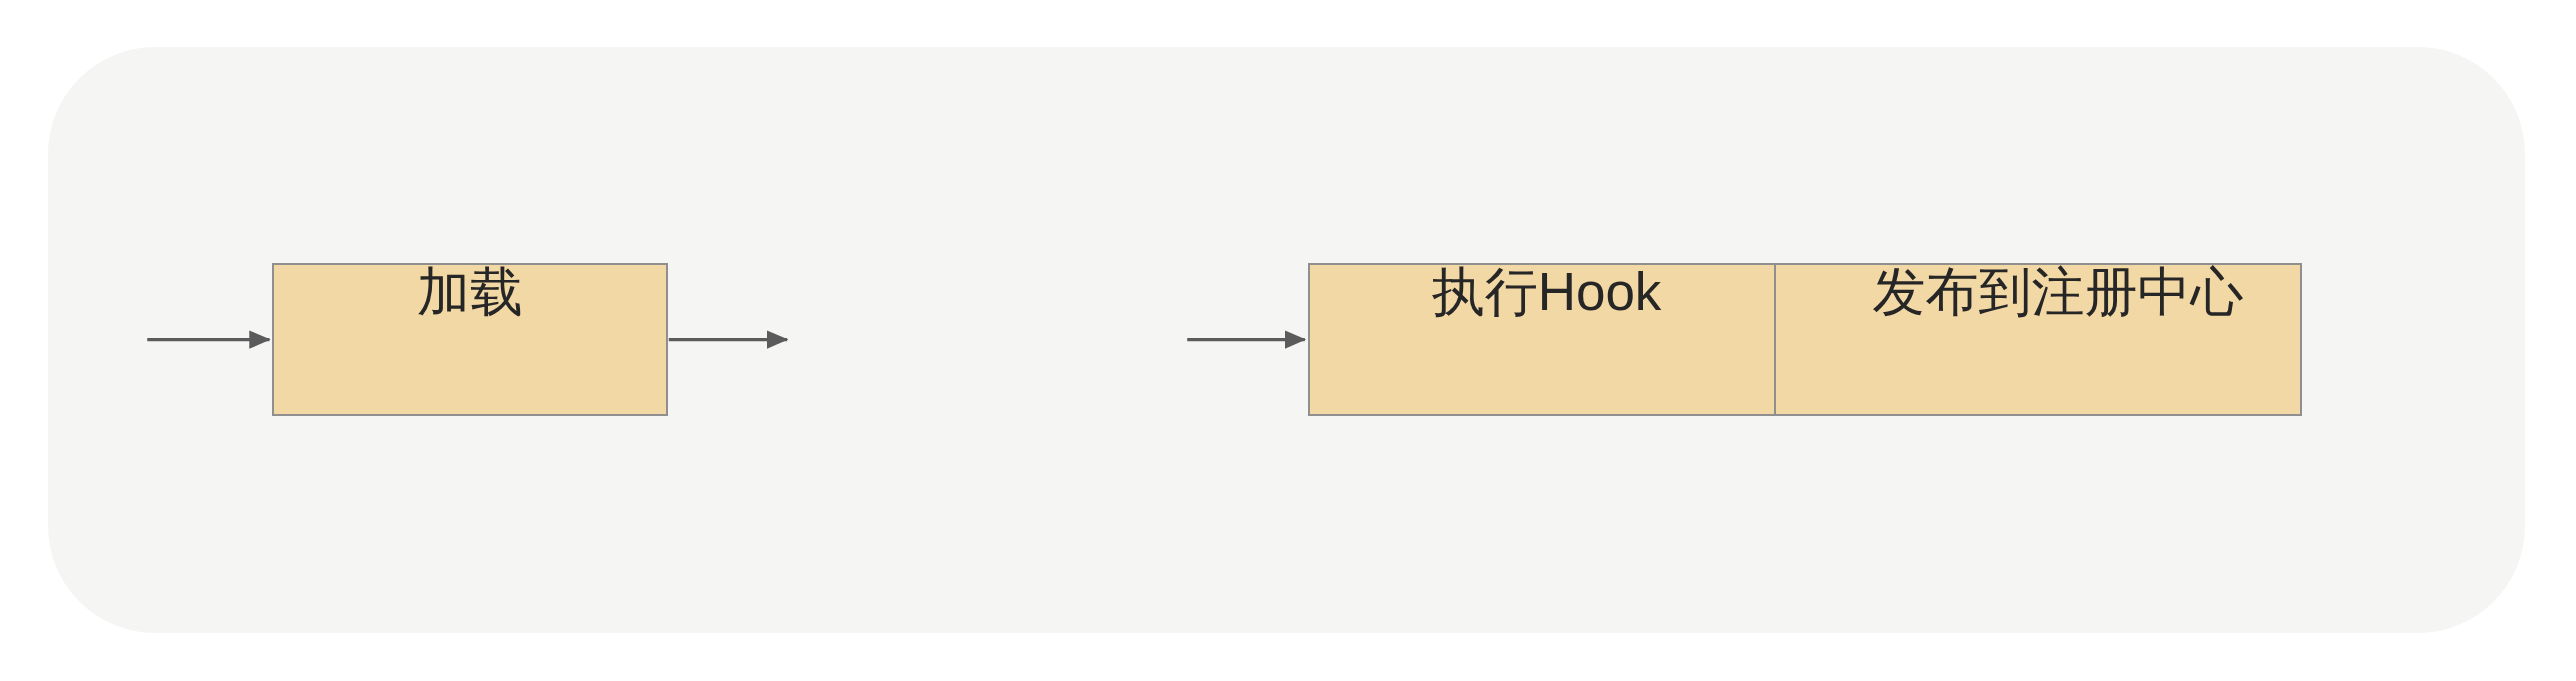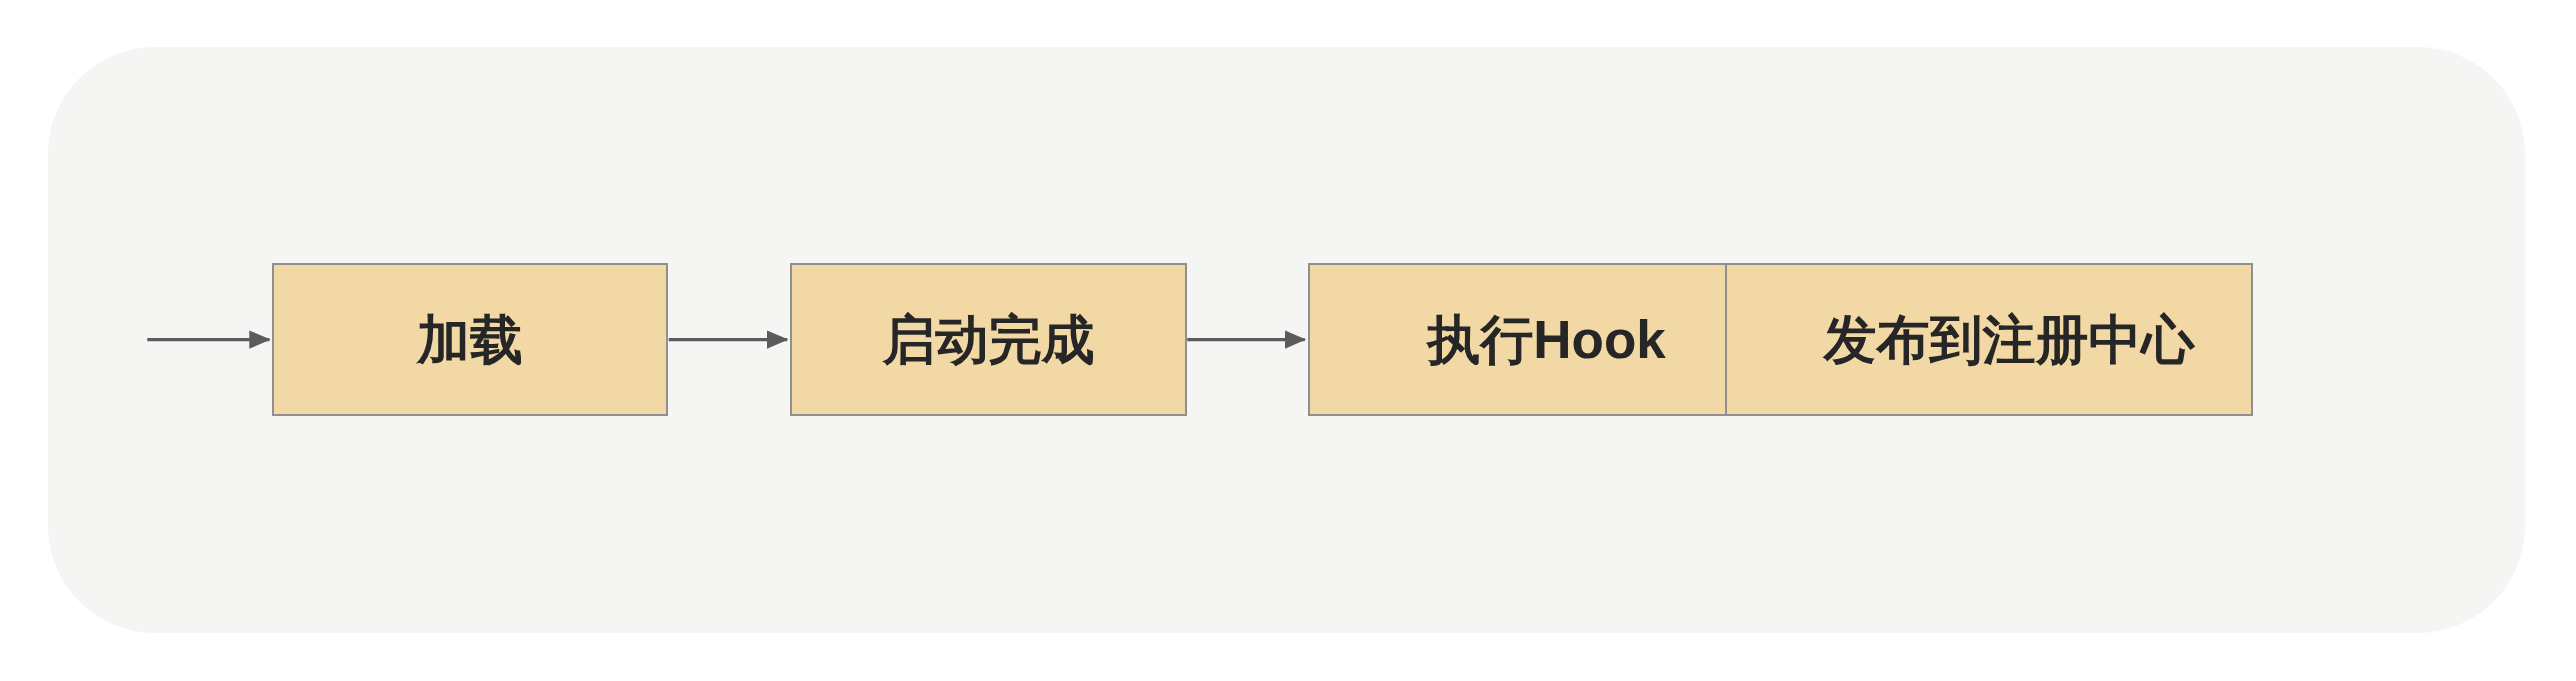--- a/index.html
+++ b/index.html
@@ -35,34 +35,32 @@
     width: 2477px; height: 586px;
     pointer-events: none;
   }
   .node {
     position: absolute;
     top: 216px;
     height: 153px;
     background: var(--node-fill);
     border: 2.3px solid var(--node-border);
     display: flex;
-    align-items: center;
     justify-content: center;
-    font-weight: bold;
   }
   .node .label {
     font-size: 53px;
     line-height: 1;
     color: var(--text);
     white-space: nowrap;
   }
   .node-1 { left: 224px;  width: 396px; }
   .node-2 { left: 742px;  width: 397px; }
   .node-3 { left: 1260px; width: 477px; }
-  .node-4 { left: 1677px; width: 528px; padding-left: 40px; }
+  .node-4 { left: 1726px; width: 528px; padding-left: 40px; }
 </style>
 </head>
 <body>
 
 <div class="canvas">
   <div class="panel">
 
     <svg class="edges" viewBox="0 0 3244 767" xmlns="http://www.w3.org/2000/svg">
       <defs>
         <marker id="arrowhead" markerWidth="8" markerHeight="8" refX="6.6" refY="3" orient="auto" markerUnits="strokeWidth">
@@ -76,23 +74,20 @@
 
       <line x1="1492" y1="383" x2="1646" y2="383" stroke="#5b5b5b" stroke-width="4" marker-end="url(#arrowhead)"></line>
 
       <line x1="2170" y1="383" x2="2323" y2="383" stroke="#5b5b5b" stroke-width="4" marker-end="url(#arrowhead)"></line>
     </svg>
 
     <div class="node node-1">
       <span class="label">加载</span>
     </div>
 
-    <div class="node node-2">
-      <span class="label">启动完成</span>
-    </div>
 
     <div class="node node-3">
       <span class="label">执行Hook</span>
     </div>
 
     <div class="node node-4">
       <span class="label">发布到注册中心</span>
     </div>
 
   </div>

